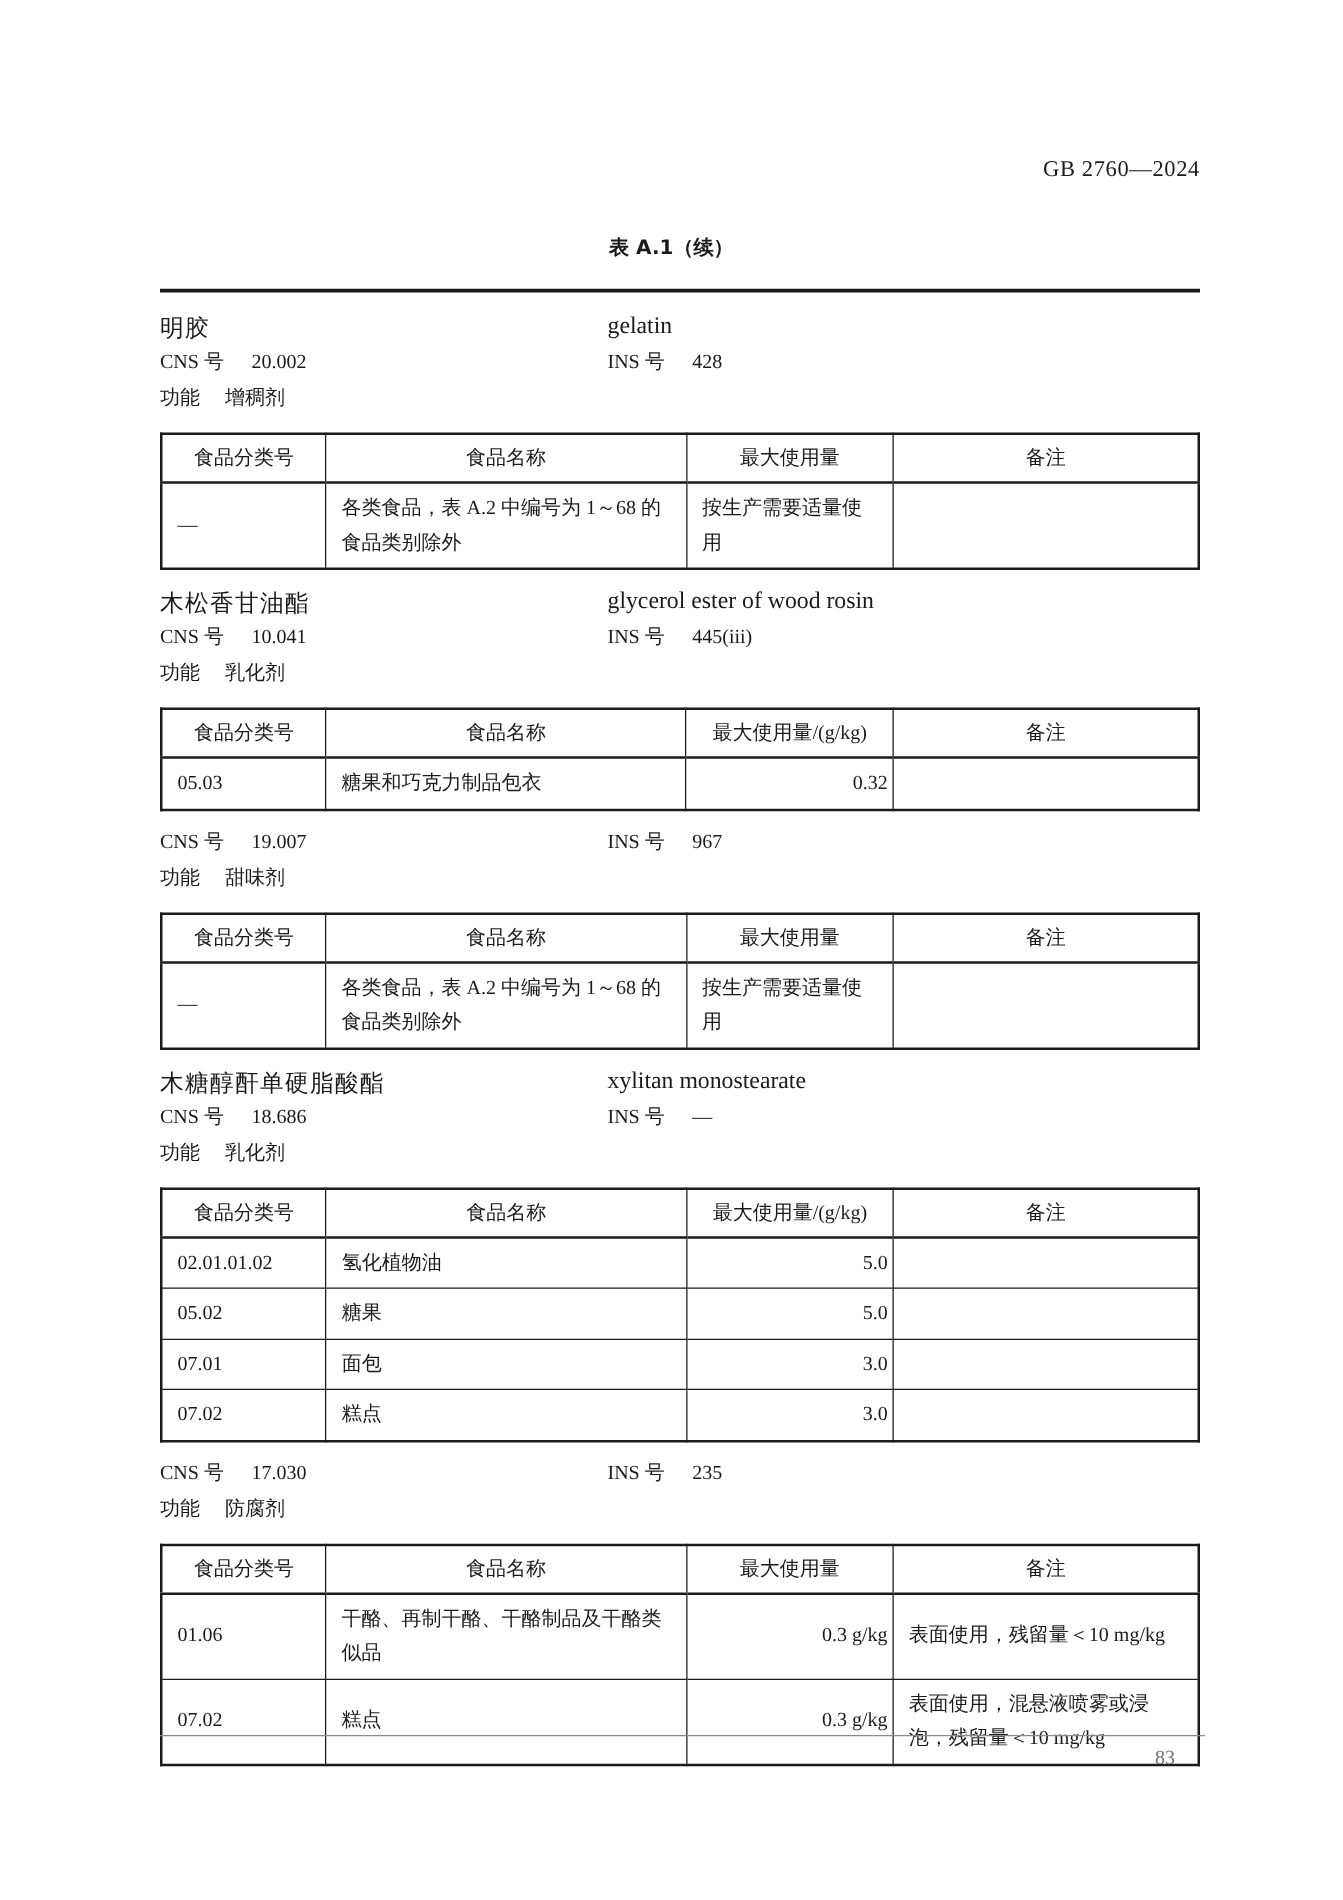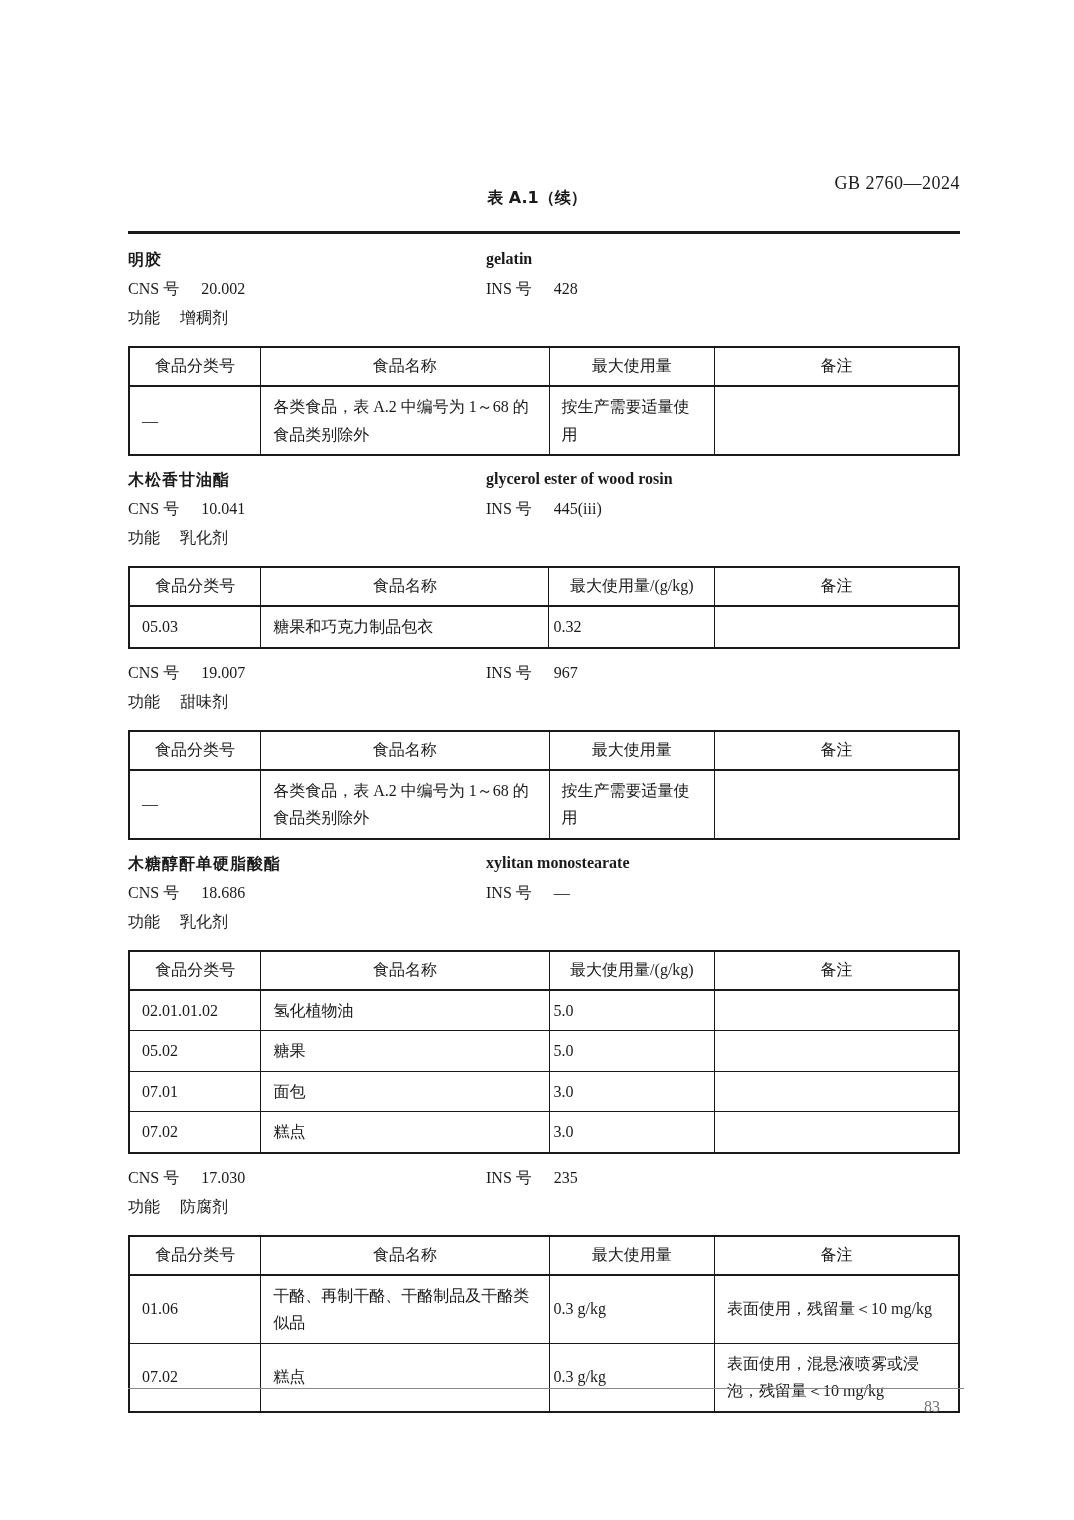--- a/index.html
+++ b/index.html
@@ -9,37 +9,36 @@
     color:#1a1a1a;
     -webkit-font-smoothing:antialiased;
   }
   .page{position:absolute;inset:0;background:#ffffff;}
 
   
   .doc-code{
     position:absolute;top:125px;left:128px;width:832px;
     text-align:right;font-size:18px;letter-spacing:.5px;
     font-family:"Liberation Serif","DejaVu Serif",serif;
-    margin-top:48px;
   }
   .table-title{
     position:absolute;top:188px;left:0;width:1074px;
     text-align:center;font-size:16px;font-weight:bold;
     font-family:"DejaVu Sans","Liberation Sans",sans-serif;
   }
   .title-rule{
     position:absolute;top:231px;left:128px;width:832px;height:0;
     border-top:3px solid #1a1a1a;
   }
 
   
   .content{position:absolute;top:238px;left:128px;width:832px;}
 
   section.additive{margin:12px 0 14px 0;}
-  .name-row{position:relative;height:29px;font-size:16px;font-weight:bold;}
+  .name-row{position:relative;height:29px;font-size:19px;font-weight:normal;}
   .name-row .zh{font-family:"DejaVu Sans","Liberation Sans",sans-serif;letter-spacing:1px;}
   .name-row .en,.meta-row .col-right{position:absolute;left:358px;top:0;text-align:center;}
   .meta-row{position:relative;height:29px;font-size:16px;}
   .meta-row .lbl{margin-right:22px;}
   .func-row .lbl{margin-right:20px;}
 
   table.usage{
     width:100%;border-collapse:collapse;margin-top:9px;
     border:2px solid #1a1a1a;
     font-size:16px;
@@ -49,21 +48,21 @@
   table.usage col.c3{width:166px;}
   table.usage col.c4{width:245px;}
   table.usage th{
     border:1px solid #1a1a1a;border-bottom:2px solid #1a1a1a;
     font-weight:normal;text-align:center;padding:8px 4px;
   }
   table.usage td{
     border:1px solid #1a1a1a;padding:6px 12px;line-height:1.72;
     vertical-align:middle;text-align:left;
   }
-  table.usage td.c{text-align:left;padding:6px 4px;}
+  table.usage td.c{text-align:right;padding:6px 4px;}
 
   
   .footer-rule{
     position:absolute;top:1388px;left:128px;width:836px;height:0;
     border-top:1px solid #8a8a8a;
   }
   .page-number{
     position:absolute;top:1398px;left:128px;width:812px;
     text-align:right;font-size:16px;color:#737373;
   }

